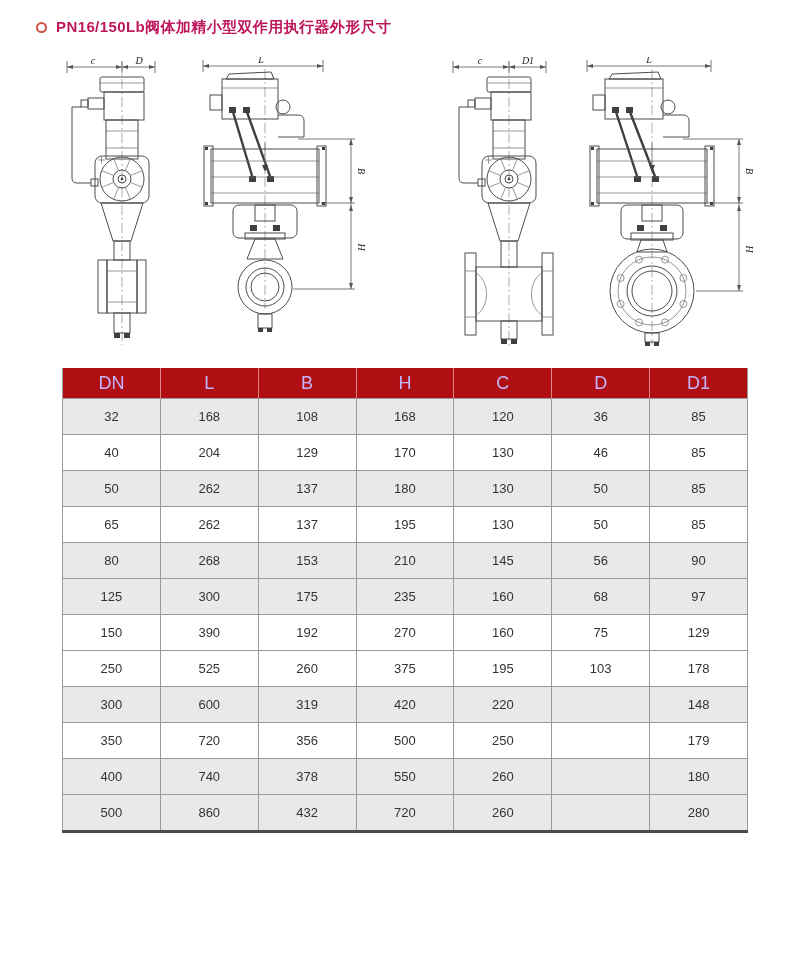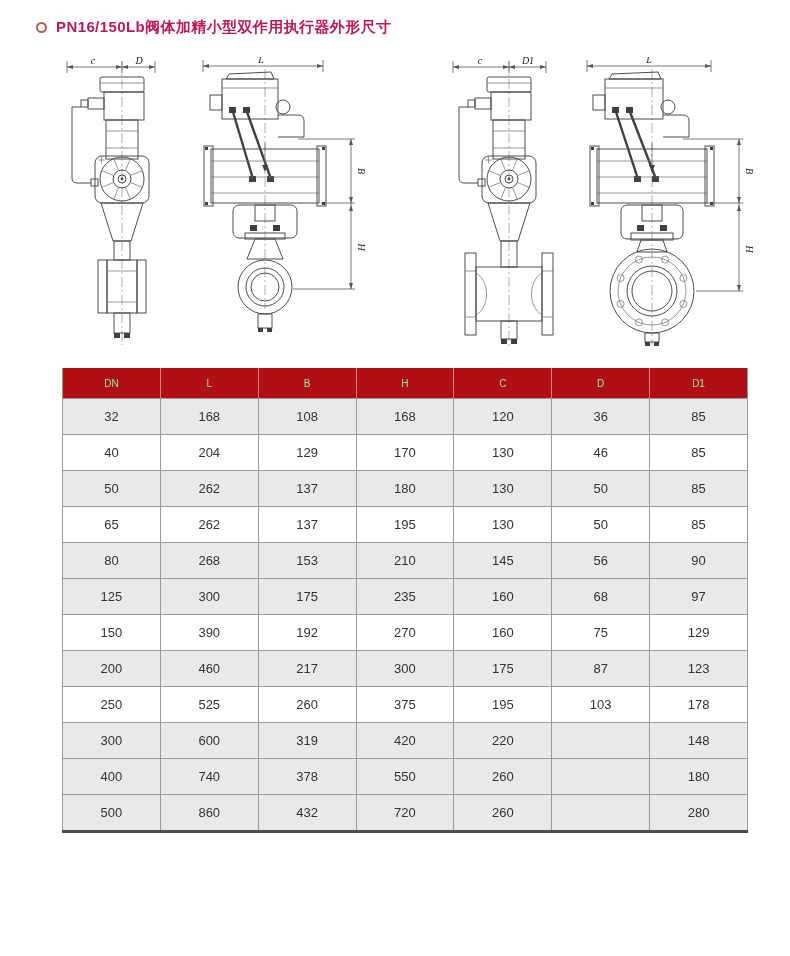--- a/index.html
+++ b/index.html
@@ -28,21 +28,21 @@
   .nut{fill:#3f3f3f;stroke:none;}
 
   .spec-table{
     position:absolute;left:62px;top:368px;width:686px;
     border-collapse:collapse;table-layout:fixed;
     font-size:13px;color:#333;
     border-left:1px solid #9a9a9a;border-right:1px solid #9a9a9a;
     border-bottom:3px solid #4a4a4a;
   }
   .spec-table th{
-    background:#b01013;color:#86efac;font-weight:normal;font-size:10px;
+    background:#b01013;color:#c4b5fd;font-weight:normal;font-size:18px;
     height:28px;border-right:1px solid rgba(255,255,255,.5);
   }
   .spec-table th:last-child{border-right:none;}
   .spec-table td{
     text-align:center;height:33px;background:#fff;
     border:1px solid #9a9a9a;
   }
   .spec-table tr.alt td{background:#e9e9e9;}
 </style>
 </head>
@@ -363,47 +363,47 @@
         </tr>
         <tr>
           <td>150</td>
           <td>390</td>
           <td>192</td>
           <td>270</td>
           <td>160</td>
           <td>75</td>
           <td>129</td>
         </tr>
-        <tr class="alt">
-          <td>200</td>
-          <td>460</td>
-          <td>217</td>
-          <td>300</td>
-          <td>175</td>
-          <td>87</td>
-          <td>123</td>
-        </tr>
         <tr>
           <td>250</td>
           <td>525</td>
           <td>260</td>
           <td>375</td>
           <td>195</td>
           <td>103</td>
           <td>178</td>
         </tr>
         <tr class="alt">
           <td>300</td>
           <td>600</td>
           <td>319</td>
           <td>420</td>
           <td>220</td>
           <td></td>
           <td>148</td>
         </tr>
+        <tr>
+          <td>350</td>
+          <td>720</td>
+          <td>356</td>
+          <td>500</td>
+          <td>250</td>
+          <td></td>
+          <td>179</td>
+        </tr>
         <tr class="alt">
           <td>400</td>
           <td>740</td>
           <td>378</td>
           <td>550</td>
           <td>260</td>
           <td></td>
           <td>180</td>
         </tr>
         <tr class="alt">

